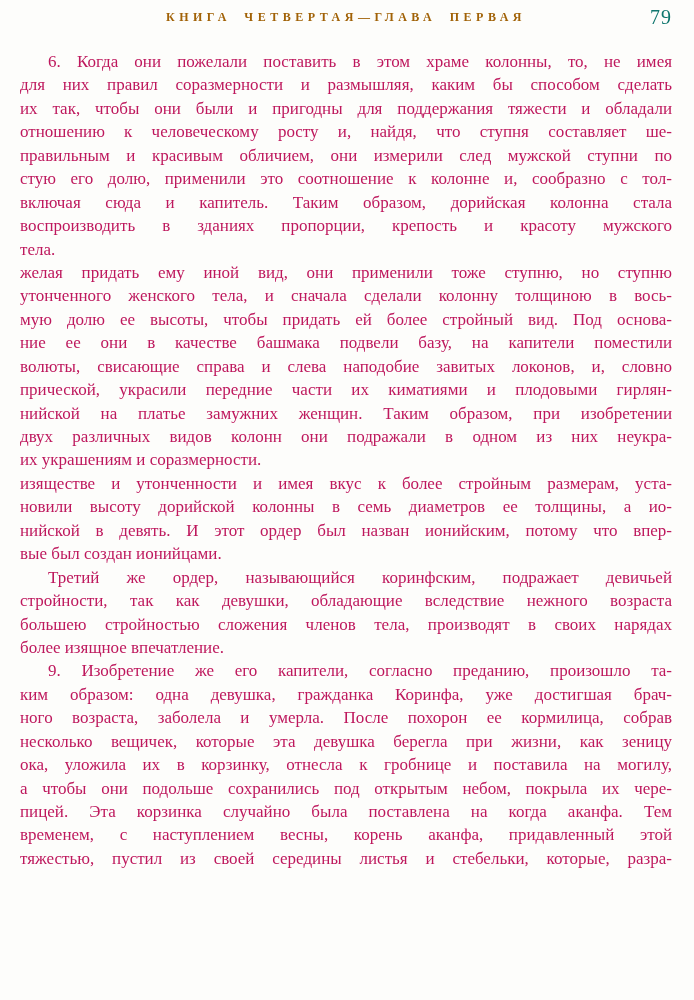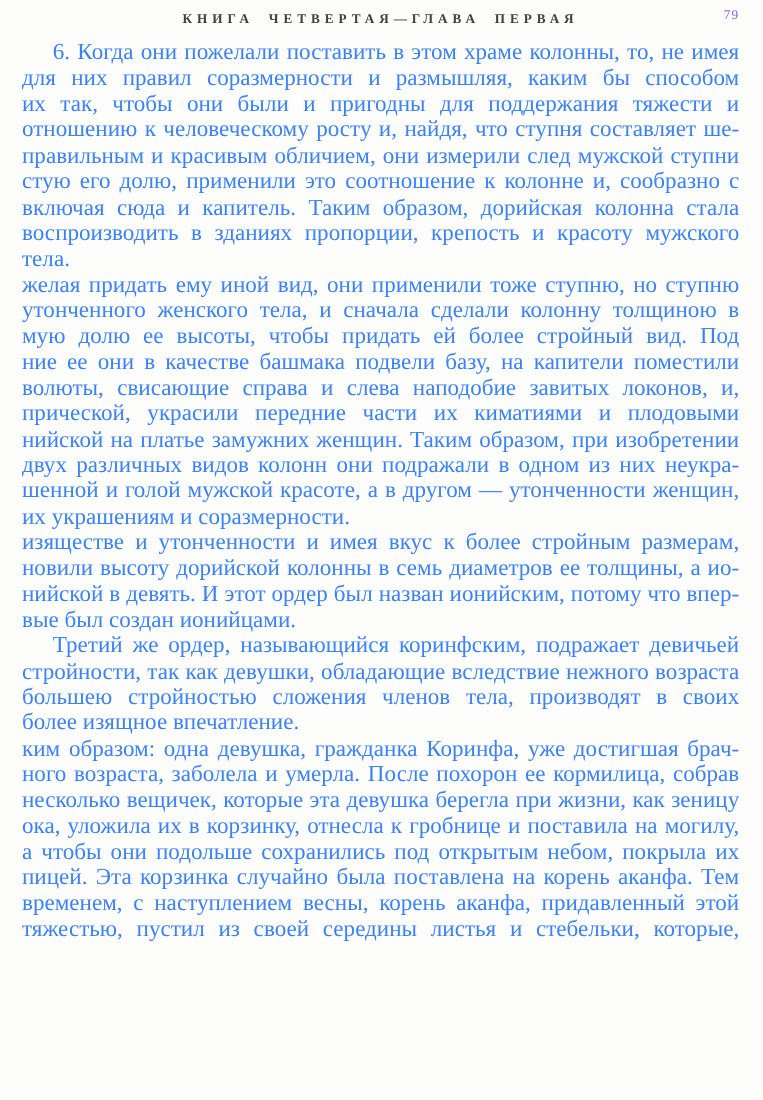--- a/index.html
+++ b/index.html
@@ -27,41 +27,41 @@
   .running-head .head-title {
     position: absolute;
     left: 0;
     right: 0;
     top: 2px;
     text-align: center;
     font-size: 12px;
     font-weight: bold;
     letter-spacing: 4.5px;
     word-spacing: 6px;
-    color: #404040;
+    color: #a16207;
     white-space: nowrap;
   }
   .running-head .page-number {
     position: absolute;
     right: 0;
     top: -2px;
-    font-size: 12px;
+    font-size: 20px;
     font-weight: normal;
-    color: #8b5cf6;
+    color: #0f766e;
     letter-spacing: 1px;
     text-align: right;
   }
   .text-block {
     position: absolute;
-    top: 36px;
+    top: 50px;
     left: 20px;
     width: 652px;
-    font-size: 21px;
+    font-size: 17px;
     line-height: 23.45px;
-    color: #3b82f6;
+    color: #be185d;
   }
   .line {
     text-align: justify;
     text-align-last: justify;
     height: 23.45px;
     overflow: hidden;
   }
   .line.first {
     text-indent: 28px;
   }
@@ -88,32 +88,32 @@
       <div class="line">воспроизводить в зданиях пропорции, крепость и красоту мужского</div>
       <div class="line para-end">тела.</div>
       <div class="line">желая придать ему иной вид, они применили тоже ступню, но ступню</div>
       <div class="line">утонченного женского тела, и сначала сделали колонну толщиною в вось-</div>
       <div class="line">мую долю ее высоты, чтобы придать ей более стройный вид. Под основа-</div>
       <div class="line">ние ее они в качестве башмака подвели базу, на капители поместили</div>
       <div class="line">волюты, свисающие справа и слева наподобие завитых локонов, и, словно</div>
       <div class="line">прической, украсили передние части их киматиями и плодовыми гирлян-</div>
       <div class="line">нийской на платье замужних женщин. Таким образом, при изобретении</div>
       <div class="line">двух различных видов колонн они подражали в одном из них неукра-</div>
-      <div class="line">шенной и голой мужской красоте, а в другом — утонченности женщин,</div>
       <div class="line para-end">их украшениям и соразмерности.</div>
       <div class="line">изяществе и утонченности и имея вкус к более стройным размерам, уста-</div>
       <div class="line">новили высоту дорийской колонны в семь диаметров ее толщины, а ио-</div>
       <div class="line">нийской в девять. И этот ордер был назван ионийским, потому что впер-</div>
       <div class="line para-end">вые был создан ионийцами.</div>
       <div class="line first">Третий же ордер, называющийся коринфским, подражает девичьей</div>
       <div class="line">стройности, так как девушки, обладающие вследствие нежного возраста</div>
       <div class="line">большею стройностью сложения членов тела, производят в своих нарядах</div>
       <div class="line para-end">более изящное впечатление.</div>
+      <div class="line first">9. Изобретение же его капители, согласно преданию, произошло та-</div>
       <div class="line">ким образом: одна девушка, гражданка Коринфа, уже достигшая брач-</div>
       <div class="line">ного возраста, заболела и умерла. После похорон ее кормилица, собрав</div>
       <div class="line">несколько вещичек, которые эта девушка берегла при жизни, как зеницу</div>
       <div class="line">ока, уложила их в корзинку, отнесла к гробнице и поставила на могилу,</div>
       <div class="line">а чтобы они подольше сохранились под открытым небом, покрыла их чере-</div>
-      <div class="line">пицей. Эта корзинка случайно была поставлена на корень аканфа. Тем</div>
+      <div class="line">пицей. Эта корзинка случайно была поставлена на когда аканфа. Тем</div>
       <div class="line">временем, с наступлением весны, корень аканфа, придавленный этой</div>
       <div class="line">тяжестью, пустил из своей середины листья и стебельки, которые, разра-</div>
     </div>
 </div>
 
 </body></html>

